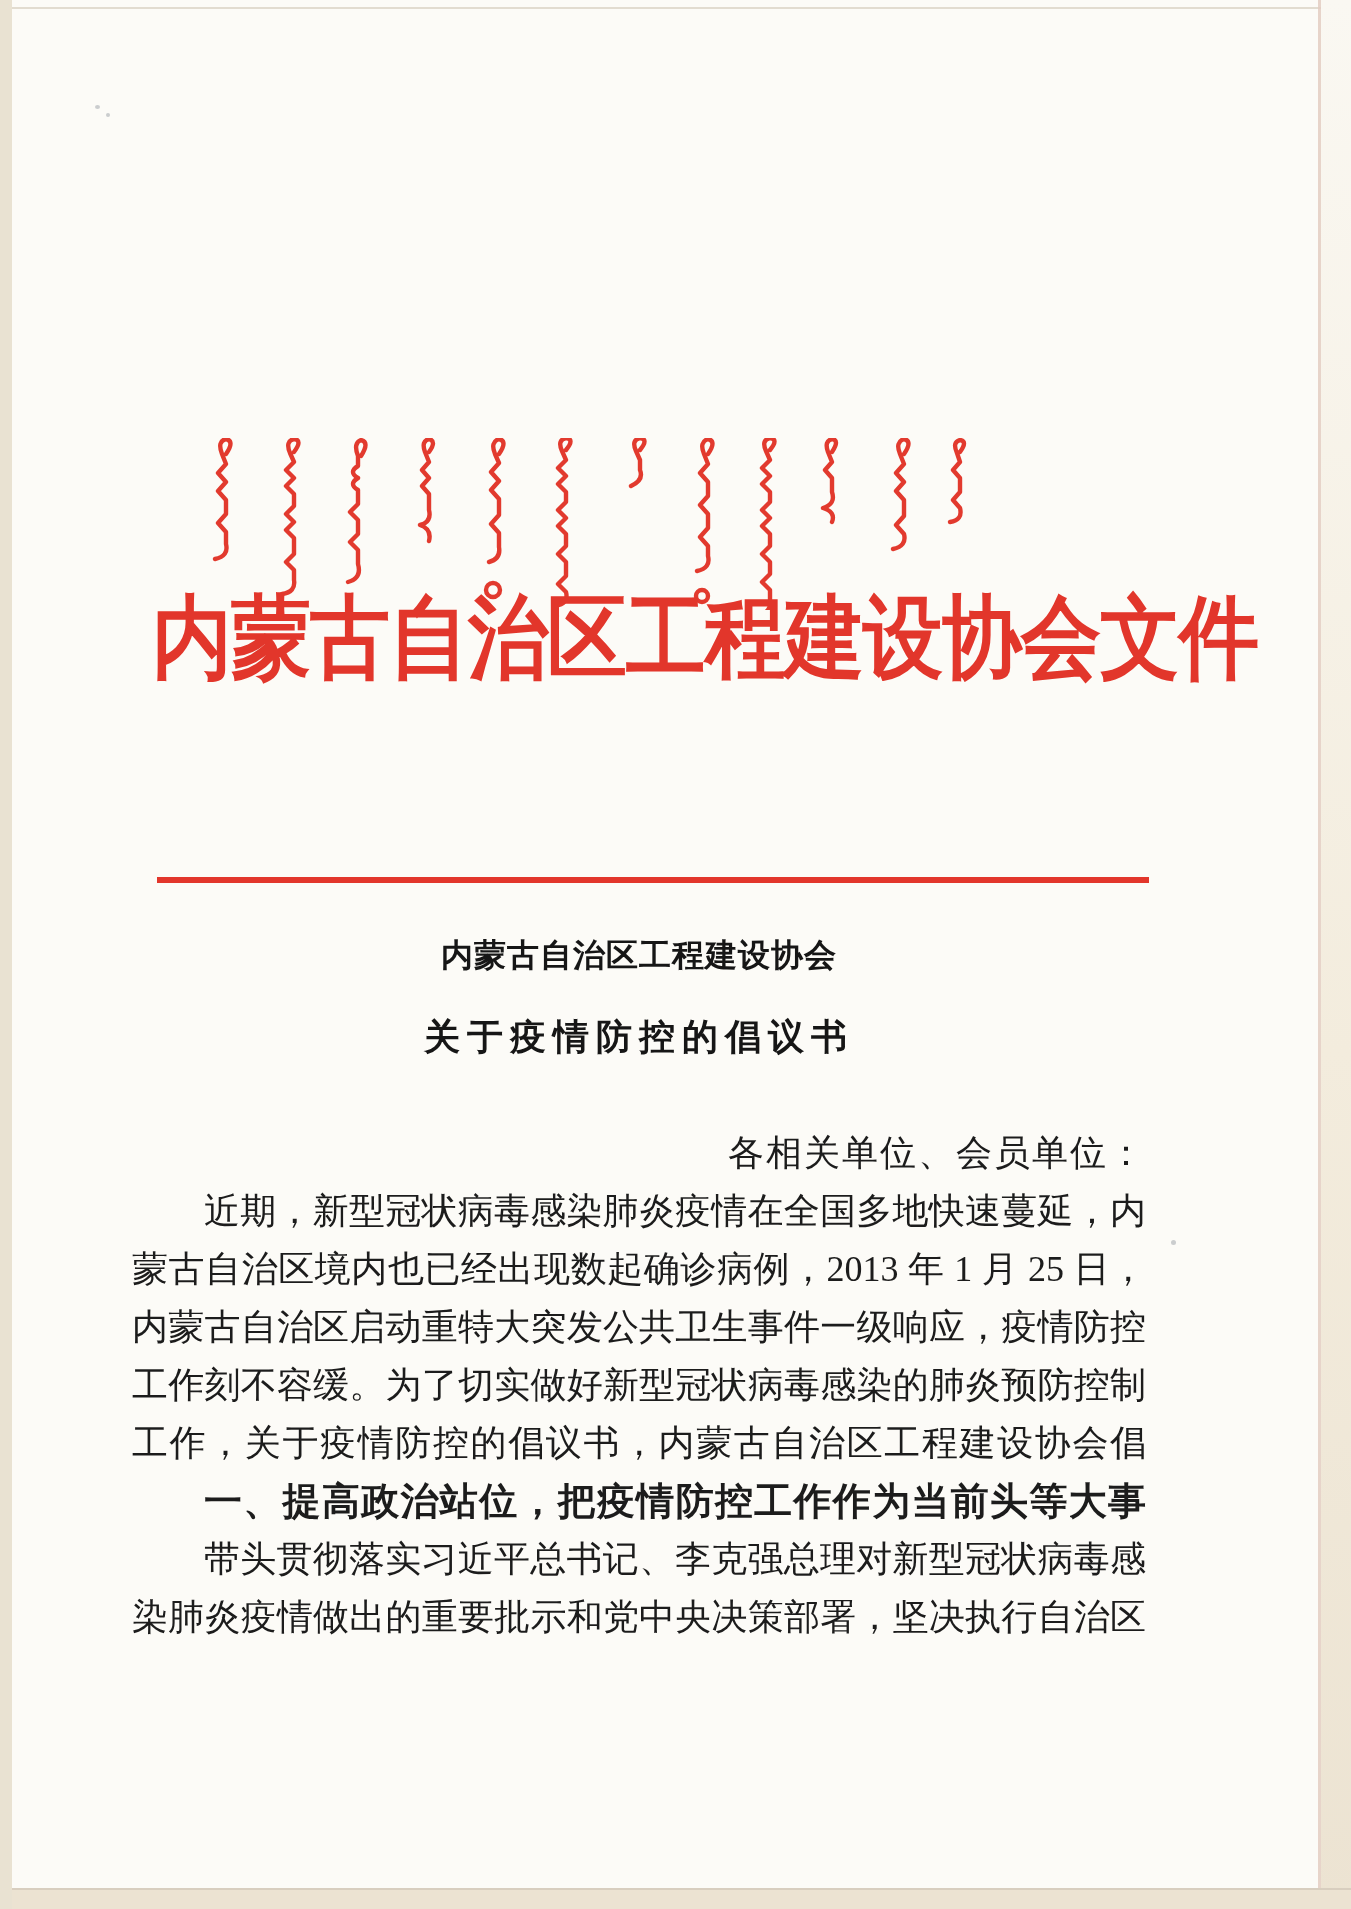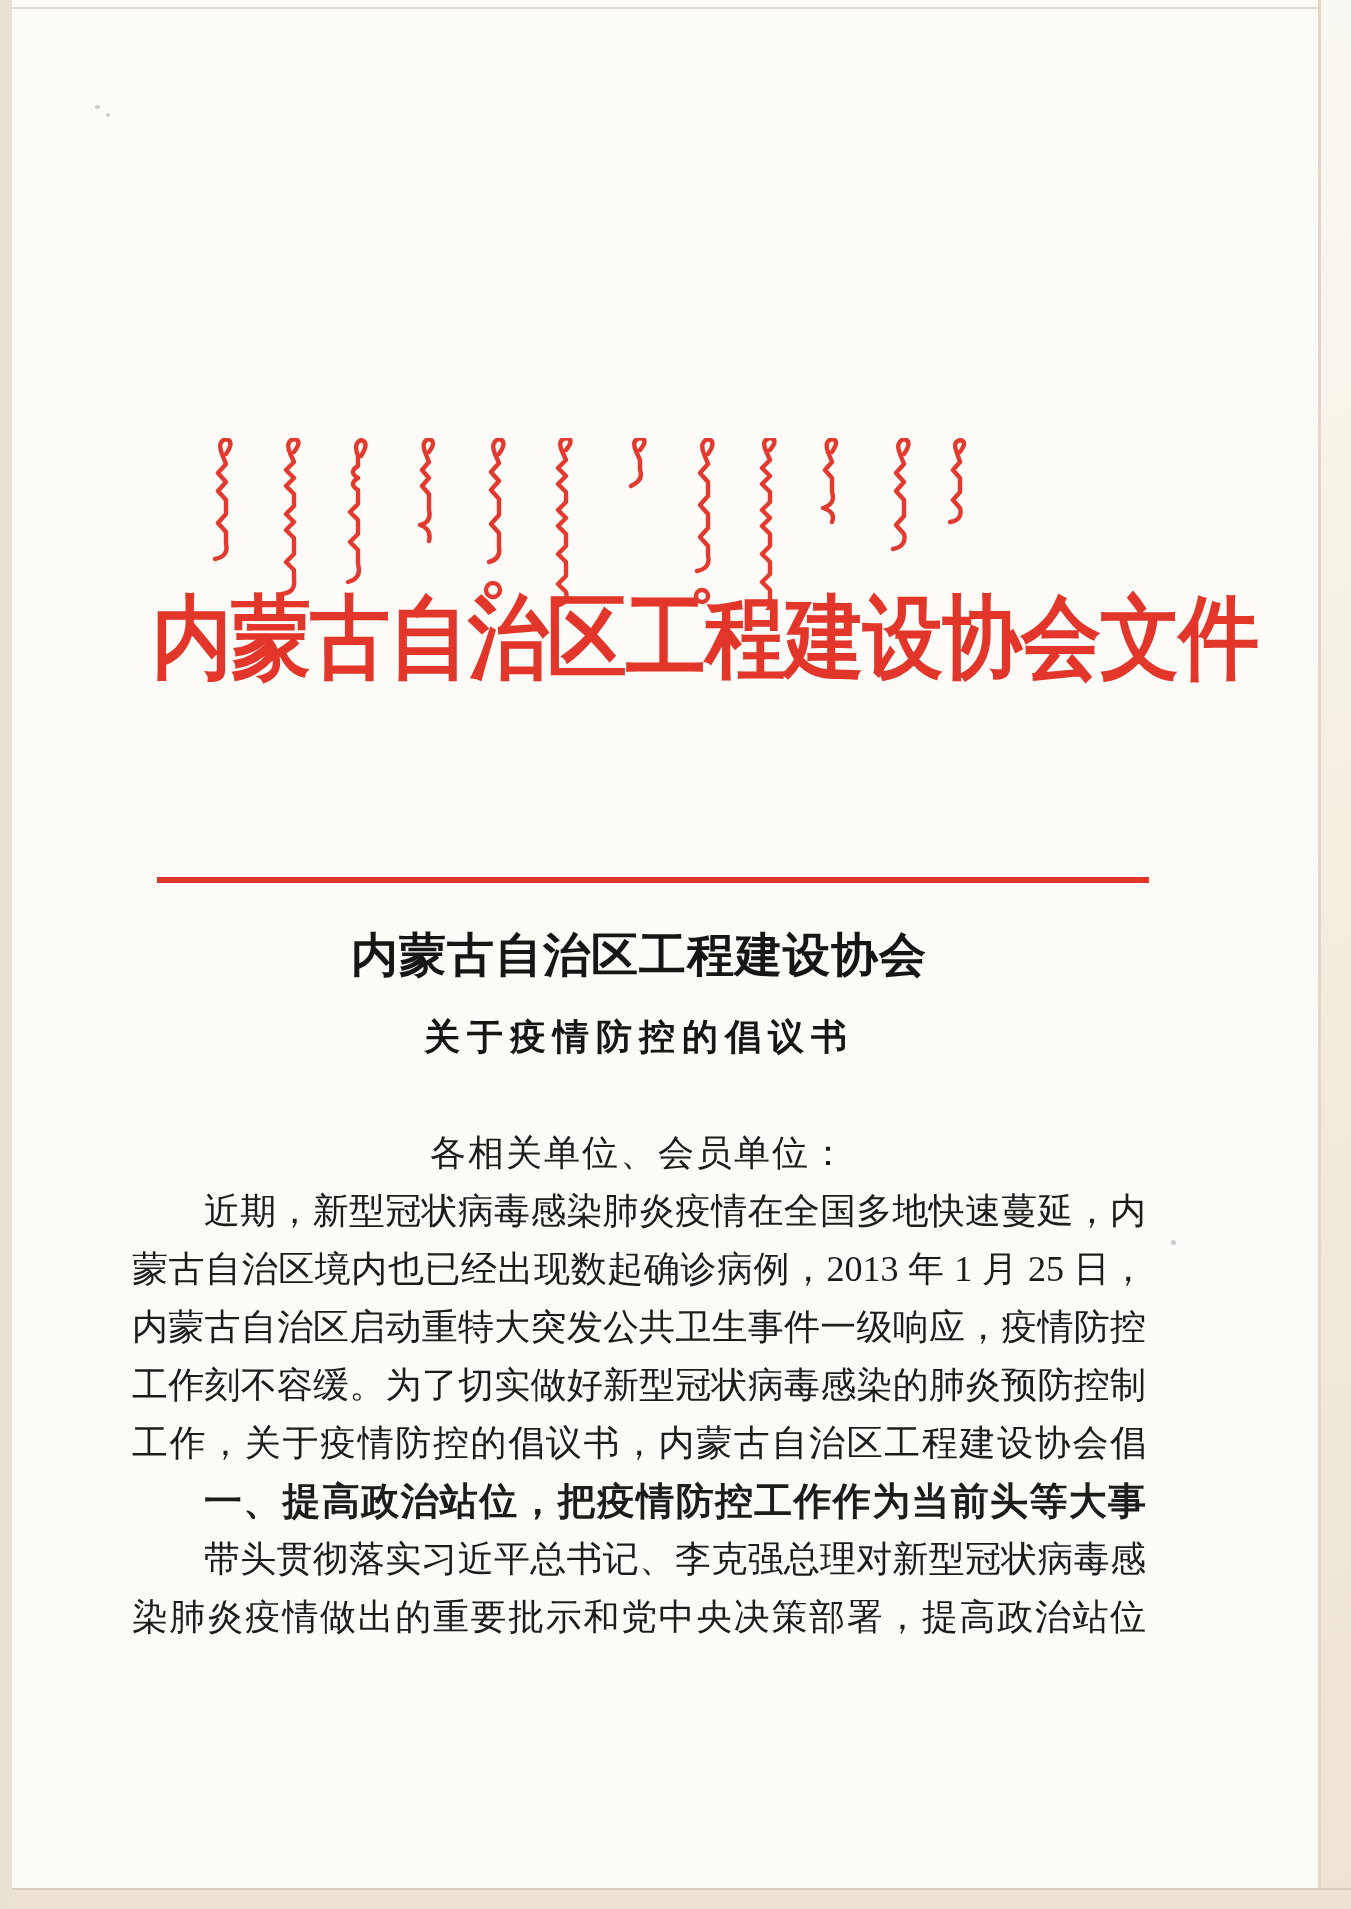--- a/index.html
+++ b/index.html
@@ -54,30 +54,30 @@
     position:absolute;left:145px;top:877px;width:992px;height:6px;
     background:var(--accent-red);
   }
 
   
   .subject{
     position:absolute;left:120px;top:914px;width:1014px;
     text-align:center;color:#161616;
     font-weight:600;line-height:82px;
   }
-  .subject .l1{font-size:47px;letter-spacing:1px;}
+  .subject .l1{font-size:32px;letter-spacing:1px;}
   .subject .l2{font-size:36px;letter-spacing:7px;}
 
   
   .body-block{
     position:absolute;left:120px;top:1124px;width:1014px;
     color:var(--ink);font-size:36px;line-height:58px;
   }
   .salutation{
-    text-align:center;letter-spacing:2px;
+    text-align:right;letter-spacing:2px;
   }
   .body-line{
     text-align:justify;
     text-align-last:justify;
     text-justify:inter-character;
     height:58px;overflow:hidden;
   }
   .body-line.indent{padding-left:72px;}
   .body-line.bold-heading{
     font-family:"Liberation Sans","DejaVu Sans",sans-serif;
@@ -139,17 +139,17 @@
         <div class="body-line"><span>内蒙古自治区启动重特大突发公共卫生事件一级响应，疫情防控</span></div>
 
         <div class="body-line"><span>工作刻不容缓。为了切实做好新型冠状病毒感染的肺炎预防控制</span></div>
 
         <div class="body-line"><span>工作，关于疫情防控的倡议书，内蒙古自治区工程建设协会倡议：</span></div>
 
         <div class="body-line indent bold-heading"><span>一、提高政治站位，把疫情防控工作作为当前头等大事来抓</span></div>
 
         <div class="body-line indent"><span>带头贯彻落实习近平总书记、李克强总理对新型冠状病毒感</span></div>
 
-        <div class="body-line"><span>染肺炎疫情做出的重要批示和党中央决策部署，提高政治站位</span></div>
+        <div class="body-line"><span>染肺炎疫情做出的重要批示和党中央决策部署，坚决执行自治区</span></div>
       </div>
   </div>
 
 </div>
 
 </body></html>

